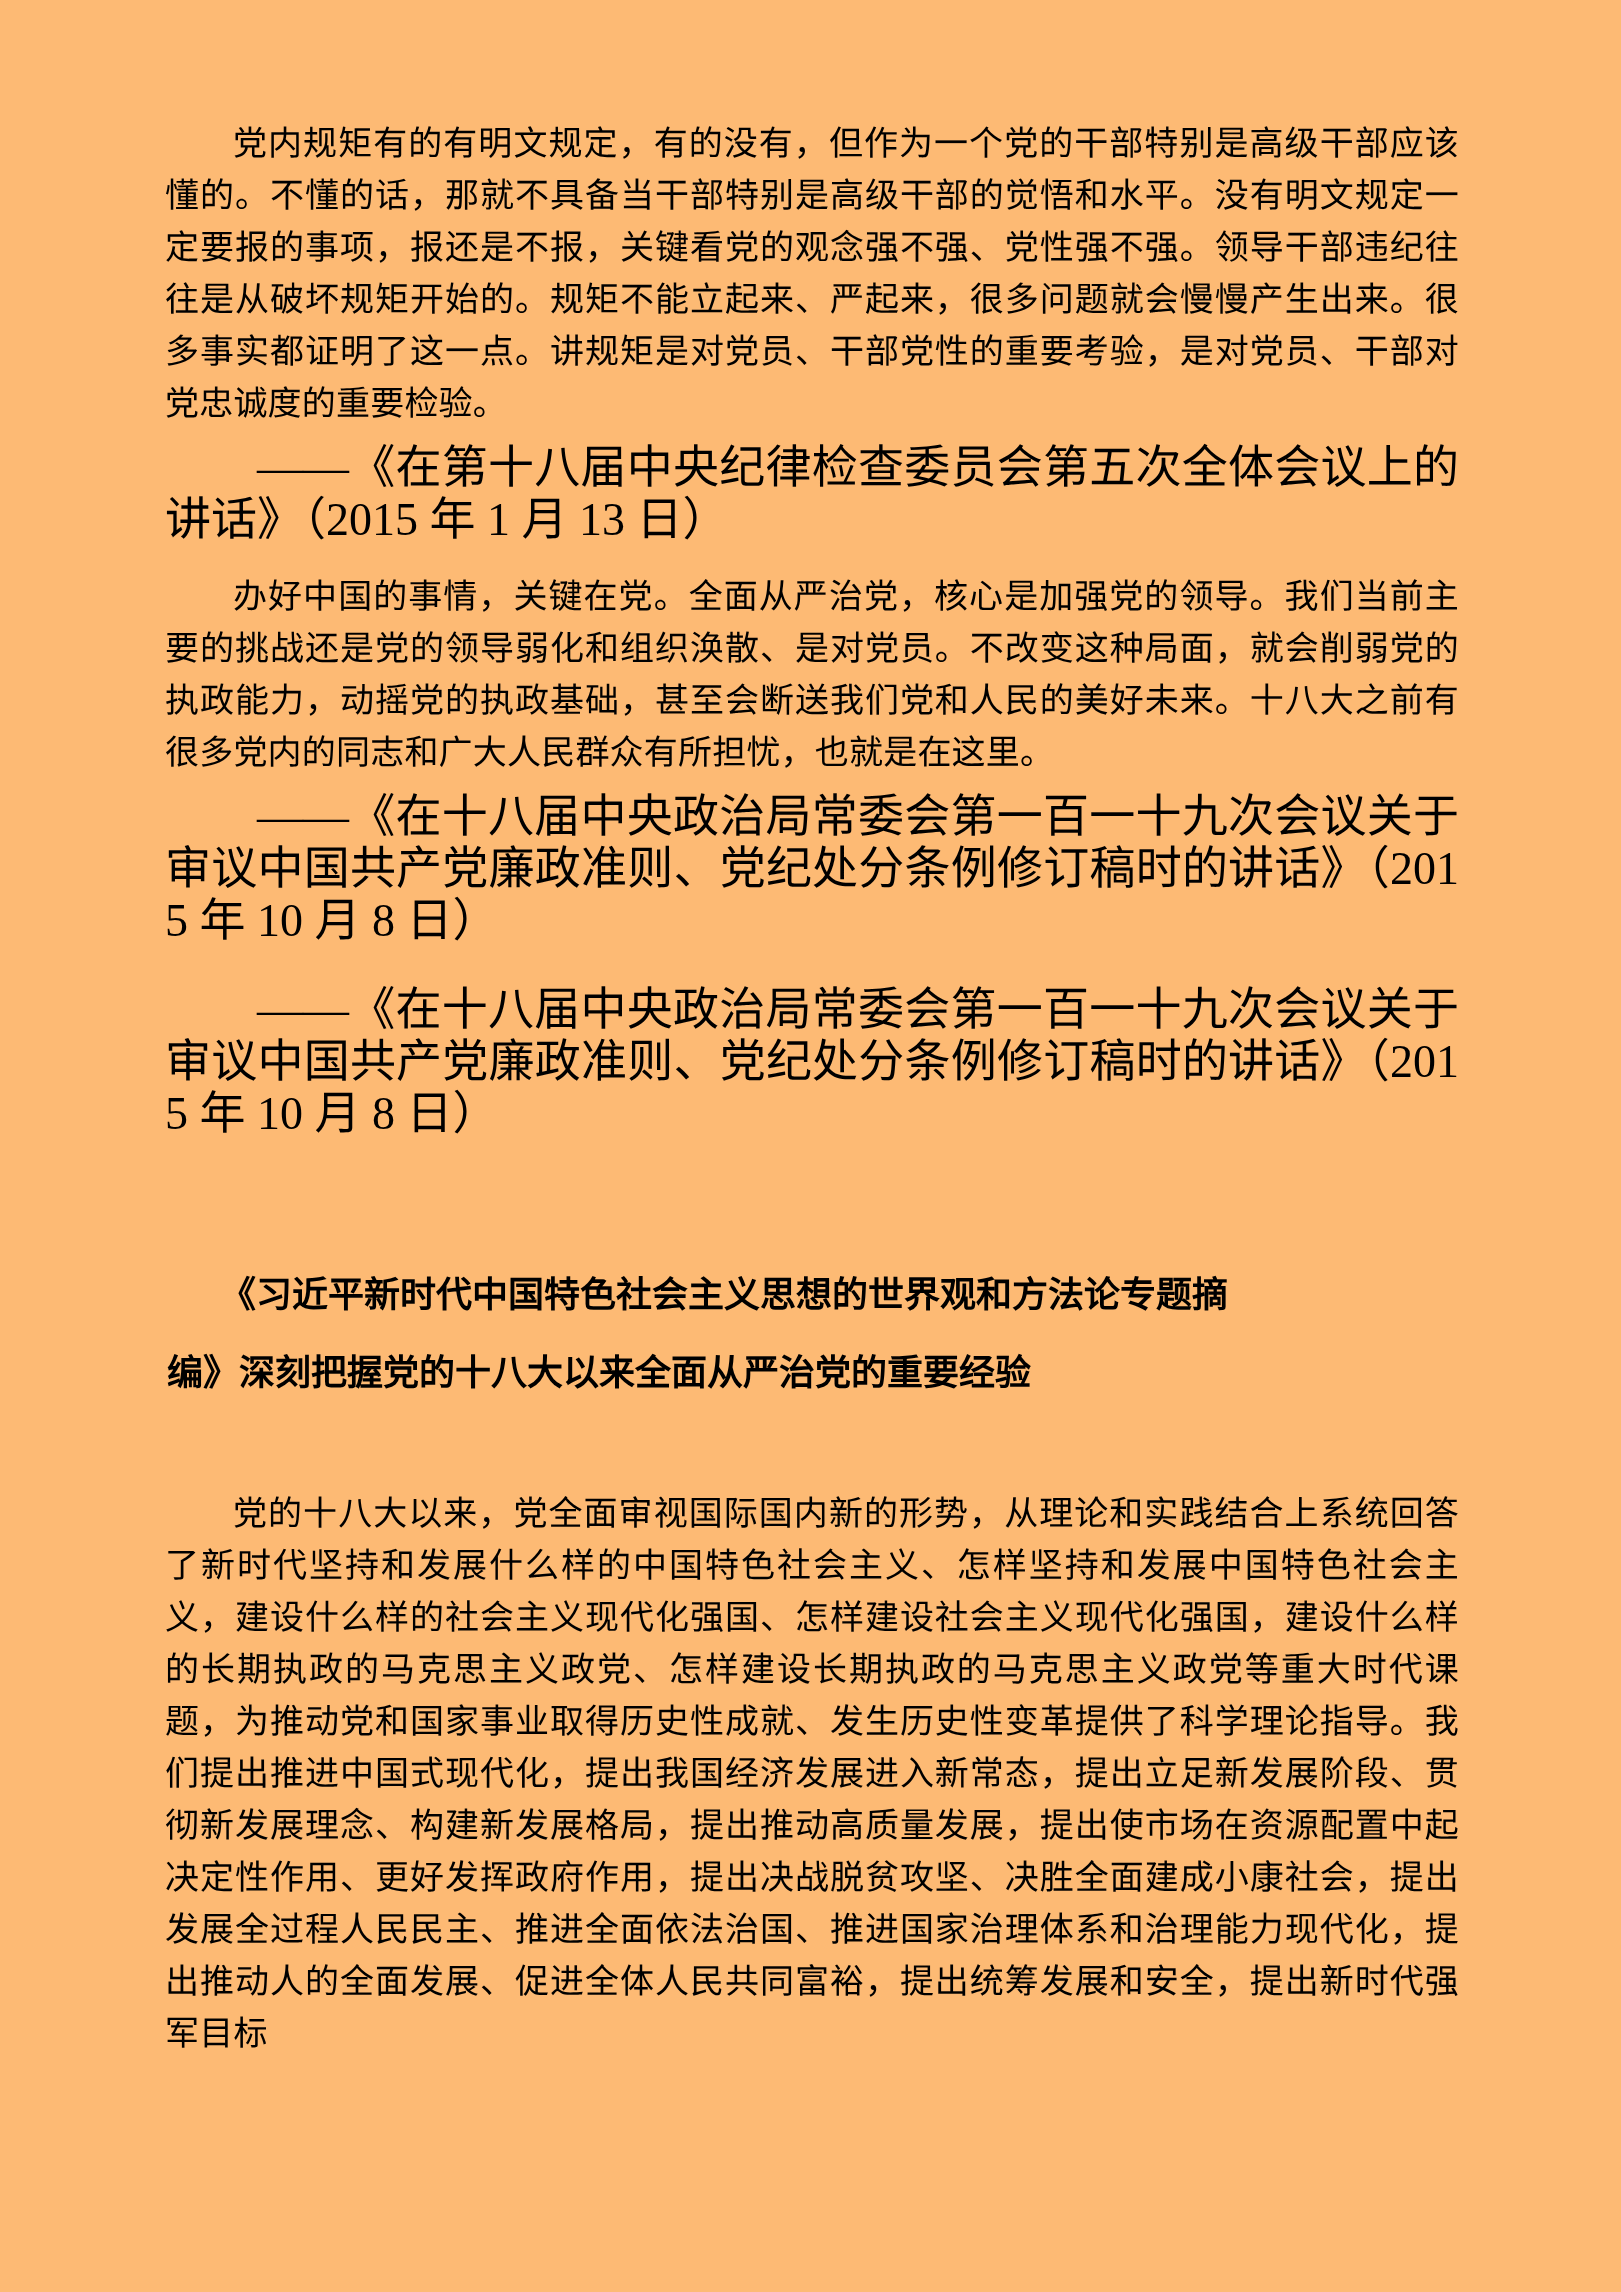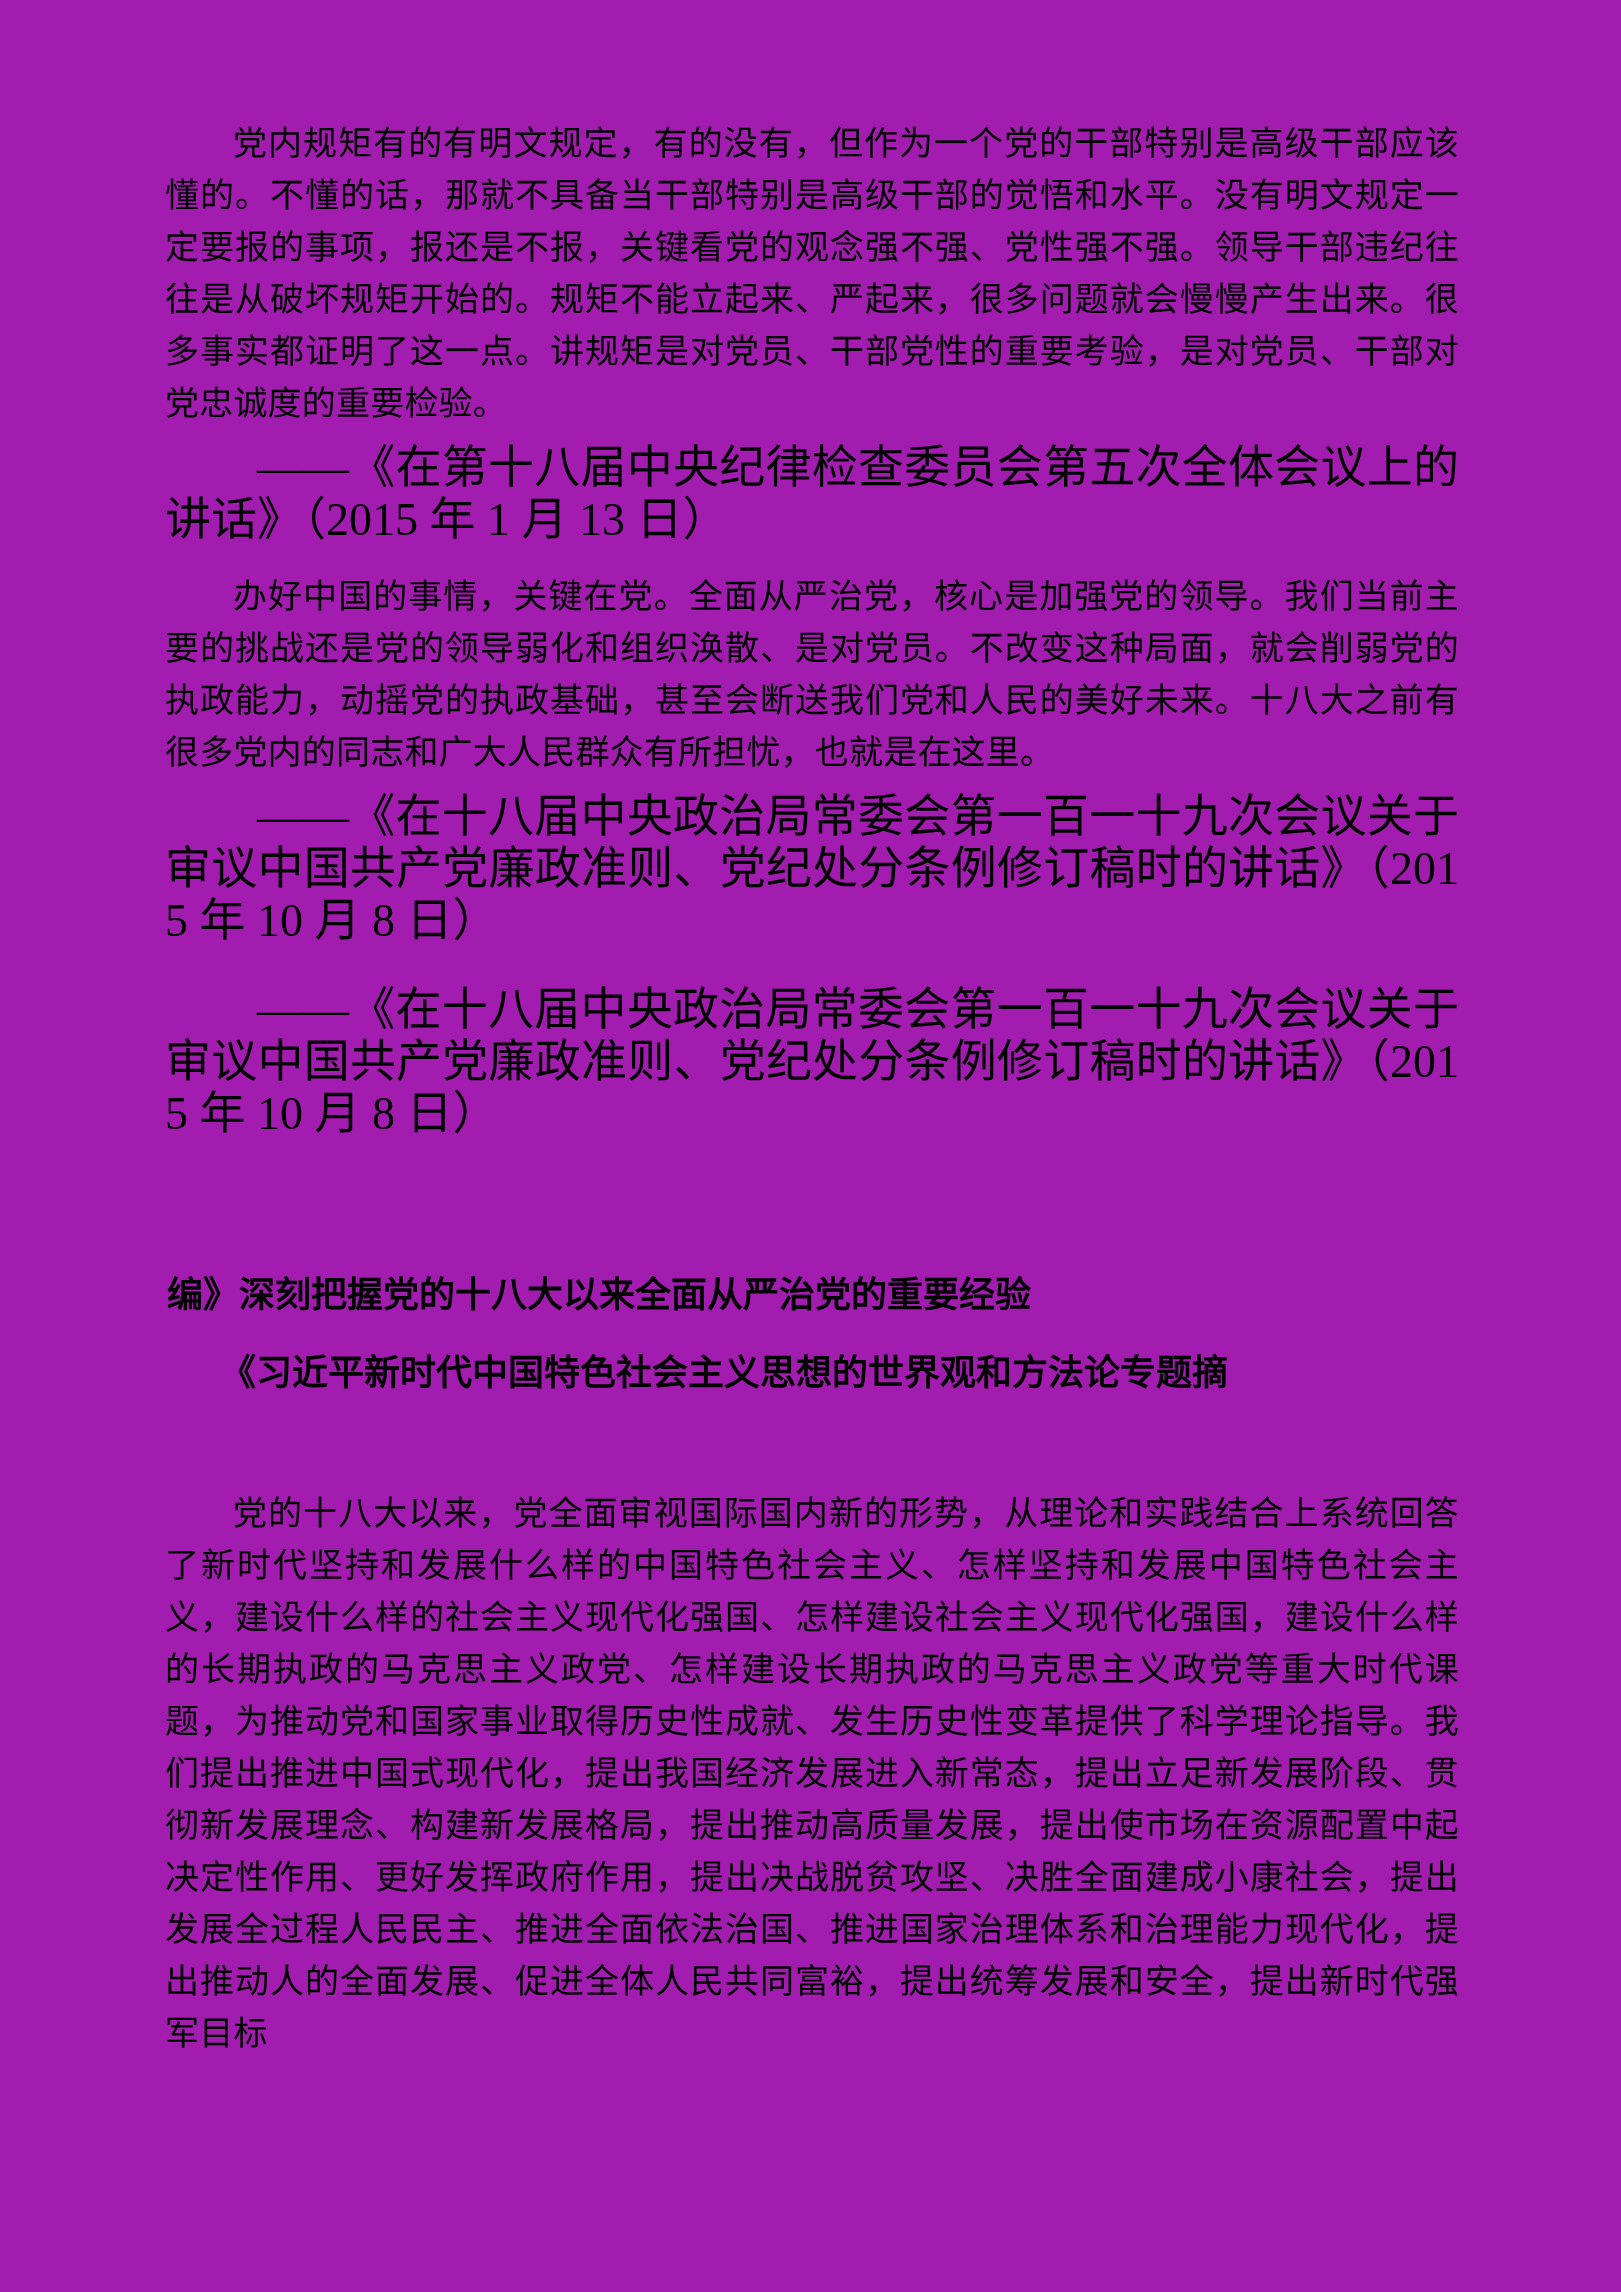--- a/index.html
+++ b/index.html
@@ -7,21 +7,21 @@
     margin: 0;
     padding: 0;
     background: #ffffff;
   }
 
   .page {
     position: relative;
     width: 1621px;
     height: 2293px;
     margin: 0 auto;
-    background: #a21caf;
+    background: #fdba74;
     box-sizing: border-box;
     overflow: hidden;
   }
 
   .content {
     position: absolute;
     left: 165px;
     top: 118px;
     width: 1294px;
   }
@@ -110,22 +110,22 @@
     <div class="spacer-md"></div>
 
 
     <div class="spacer-sm"></div>
 
     <p class="cite">——《在十八届中央政治局常委会第一百一十九次会议关于审议中国共产党廉政准则、党纪处分条例修订稿时的讲话》（2015 年 10 月 8 日）</p>
 
     <div class="spacer-xl"></div>
 
     <h1 class="heading">
+      <span class="heading-line l1">《习近平新时代中国特色社会主义思想的世界观和方法论专题摘</span>
       <span class="heading-line l2">编》深刻把握党的十八大以来全面从严治党的重要经验</span>
-      <span class="heading-line l1">《习近平新时代中国特色社会主义思想的世界观和方法论专题摘</span>
     </h1>
 
     <div class="spacer-xxl"></div>
 
     <p class="para">党的十八大以来，党全面审视国际国内新的形势，从理论和实践结合上系统回答了新时代坚持和发展什么样的中国特色社会主义、怎样坚持和发展中国特色社会主义，建设什么样的社会主义现代化强国、怎样建设社会主义现代化强国，建设什么样的长期执政的马克思主义政党、怎样建设长期执政的马克思主义政党等重大时代课题，为推动党和国家事业取得历史性成就、发生历史性变革提供了科学理论指导。我们提出推进中国式现代化，提出我国经济发展进入新常态，提出立足新发展阶段、贯彻新发展理念、构建新发展格局，提出推动高质量发展，提出使市场在资源配置中起决定性作用、更好发挥政府作用，提出决战脱贫攻坚、决胜全面建成小康社会，提出发展全过程人民民主、推进全面依法治国、推进国家治理体系和治理能力现代化，提出推动人的全面发展、促进全体人民共同富裕，提出统筹发展和安全，提出新时代强军目标</p>
 
   </div>
 </div>
 
 

